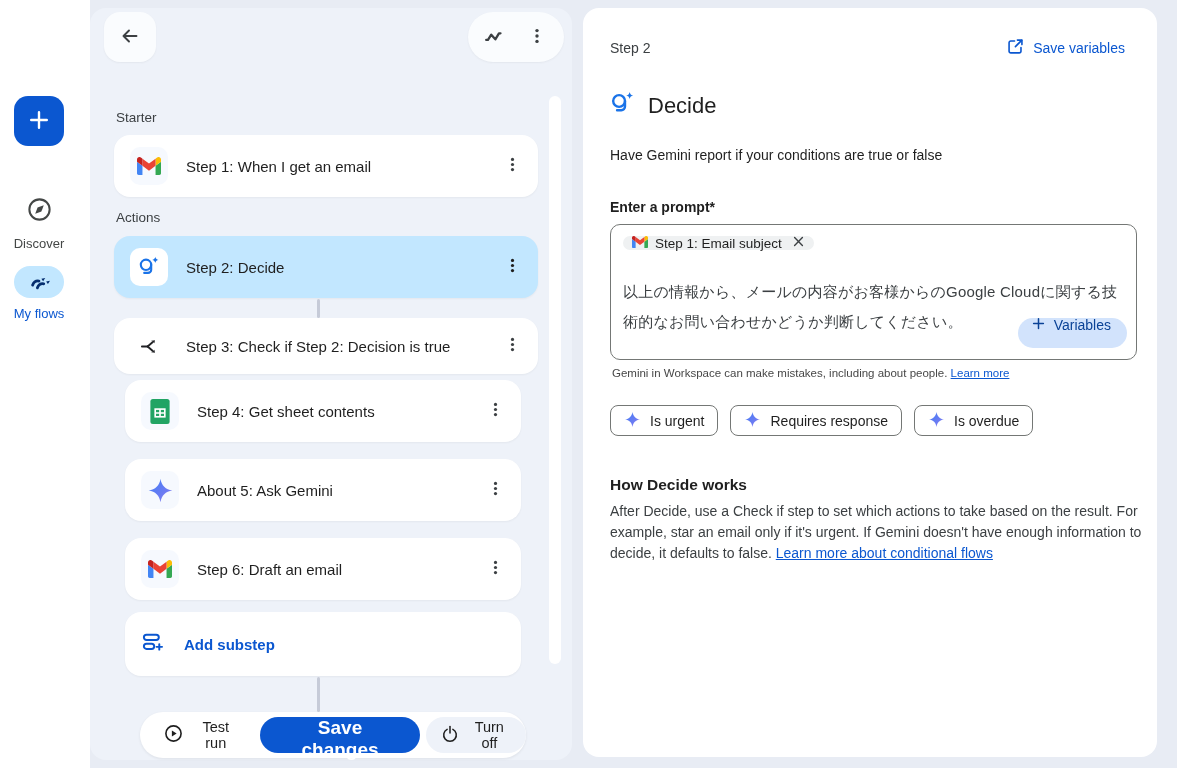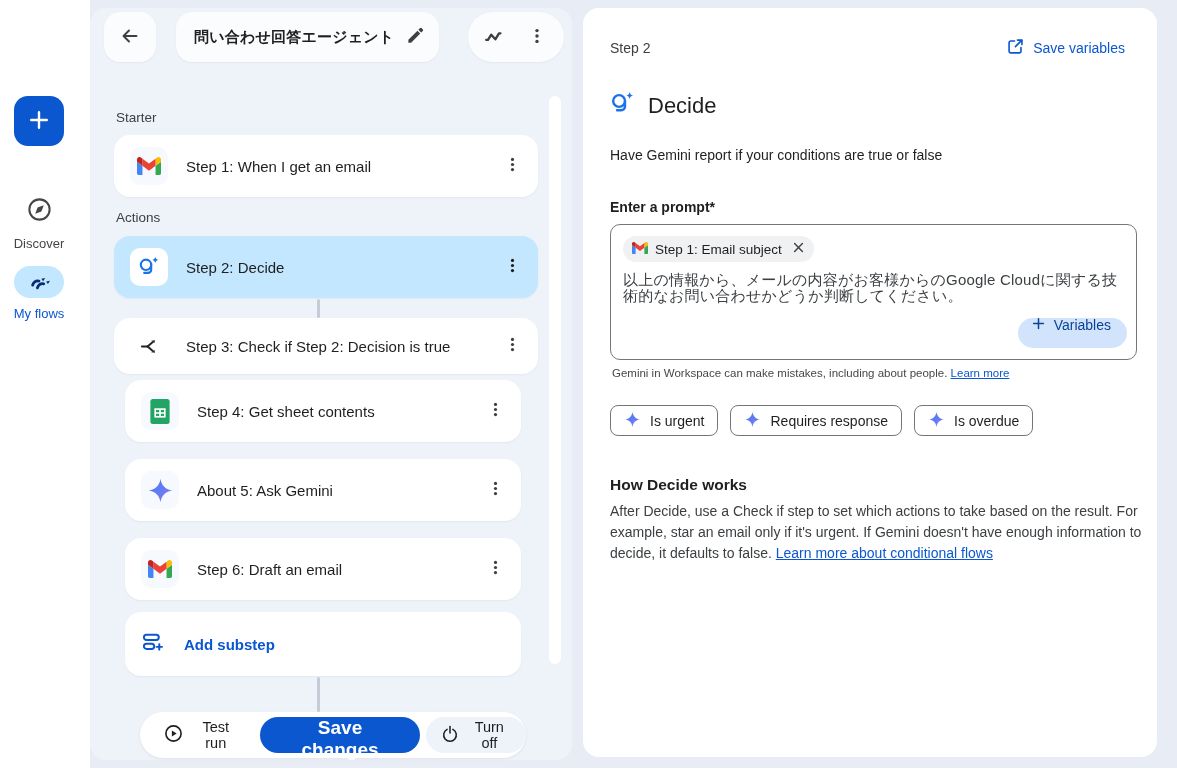--- a/index.html
+++ b/index.html
@@ -73,23 +73,23 @@
   .dp-top { display:flex; justify-content:space-between; align-items:center; }
   .dp-step-label { font-size:14px; font-weight:500; color:#3c4043; }
   .about-link { display:flex; align-items:center; gap:9px; border:none; background:none; color:#0b57d0; font-size:14px; font-weight:500; text-decoration:none; }
   .dp-heading { margin-top:33px; display:flex; align-items:center; gap:13px; }
   .dp-title { font-size:22px; font-weight:400; color:#1f1f1f; }
   .dp-sub { margin-top:27px; font-size:14px; color:#1f1f1f; }
   .dp-prompt-label { margin-top:36px; font-size:14px; font-weight:700; color:#1f1f1f; }
 
   .prompt-box { margin-top:9px; width:527px; height:136px; border:1px solid #747775; border-radius:10px; padding:11px 12px; position:relative; }
   .chip-row { display:flex; gap:10px; }
-  .var-chip { display:flex; align-items:center; gap:7px; height:26px; padding:0 9px 0 9px; background:#eff1f2; border-radius:13px; font-size:13.5px; color:#1f1f1f; }
+  .var-chip { display:flex; align-items:center; gap:7px; height:14px; padding:0 9px 0 9px; background:#eff1f2; border-radius:13px; font-size:13.5px; color:#1f1f1f; }
   .chip-x-btn { border:none; background:none; display:flex; align-items:center; margin-left:3px; }
-  .prompt-text { margin-top:10px; font-size:15px; line-height:16px; color:#3c4043; letter-spacing:.2px; }
+  .prompt-text { margin-top:27px; font-size:15px; line-height:30px; color:#3c4043; letter-spacing:.2px; }
   .variables-btn { position:absolute; right:9px; bottom:11px; height:30px; padding:0 16px 16px 13px; border:none; border-radius:15px;
                    background:#d2e3fc; color:#0a4296; font-size:14px; font-weight:500; display:flex; align-items:center; gap:8px; }
   .disclaimer { margin-top:7px; margin-left:2px; font-size:11.5px; color:#474747; }
   .link { color:#0b57d0; text-decoration:underline; cursor:pointer; }
 
   .suggest-row { margin-top:26px; display:flex; gap:12px; }
   .suggest-chip { display:flex; align-items:center; gap:9px; height:31px; padding:0 13px; background:#fff;
                   border:1px solid #747775; border-radius:8px; font-size:14px; font-weight:500; color:#1f1f1f; }
   .how-title { margin-top:40px; font-size:15.5px; font-weight:700; color:#1f1f1f; }
   .how-body { margin-top:7px; width:534px; font-size:14px; line-height:21px; color:#3c4043; }
@@ -163,30 +163,20 @@
   <section class="flow-panel">
 
     <div class="fp-header">
       <button class="back-pill">
         <span>
           <svg width="20" height="20" viewBox="0 0 20 20" fill="none">
               <path d="M16.5 10H3.5M9 4.5L3.5 10 9 15.5" stroke="#3c4043" stroke-width="1.9" stroke-linecap="round" stroke-linejoin="round"></path>
             </svg>
         </span>
       </button>
-      <div class="title-pill">
-        <span class="flow-title">問い合わせ回答エージェント</span>
-        <button class="edit-btn">
-          <span>
-            <svg width="19" height="19" viewBox="0 0 20 20">
-                <path d="M2.5 14.6v2.9h2.9L15 8l-2.9-2.9zM16 6.9l1.6-1.6a1.4 1.4 0 0 0 0-2l-1-1a1.4 1.4 0 0 0-2 0L13 3.9z" fill="#3c4043"></path>
-              </svg>
-          </span>
-        </button>
-      </div>
       <div class="tools-pill">
         <button class="icon-btn">
           <span>
             <svg width="22" height="22" viewBox="0 0 20 20" fill="none">
                 <path d="M2 13.6h1.6l3-4.8 3.7 4.2 3.3-5.4H15" stroke="#3c4043" stroke-width="2.1" stroke-linecap="round" stroke-linejoin="round"></path>
               </svg>
           </span>
         </button>
         <button class="icon-btn">
           <span>

